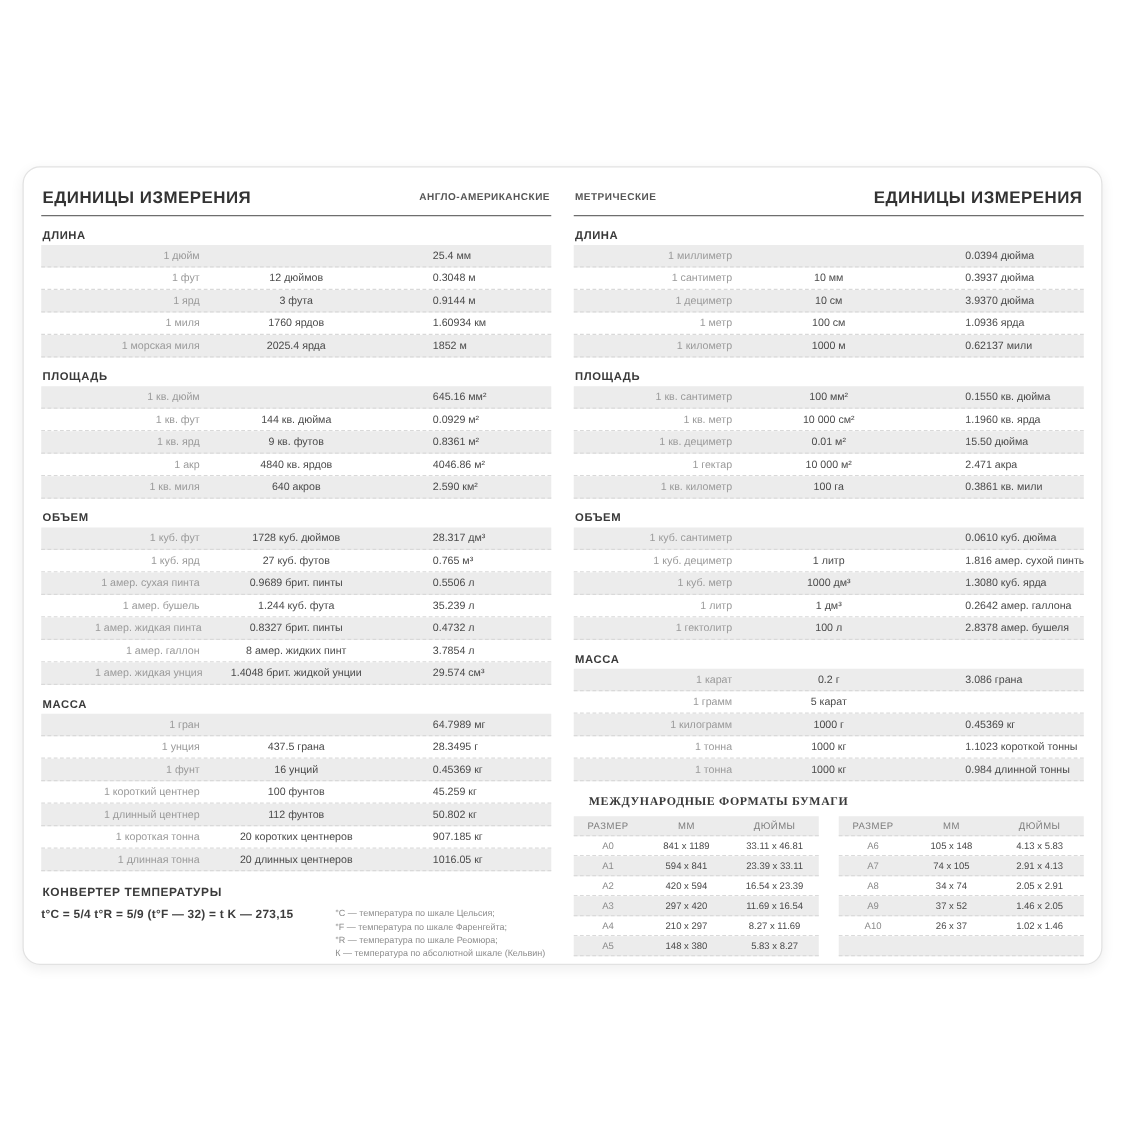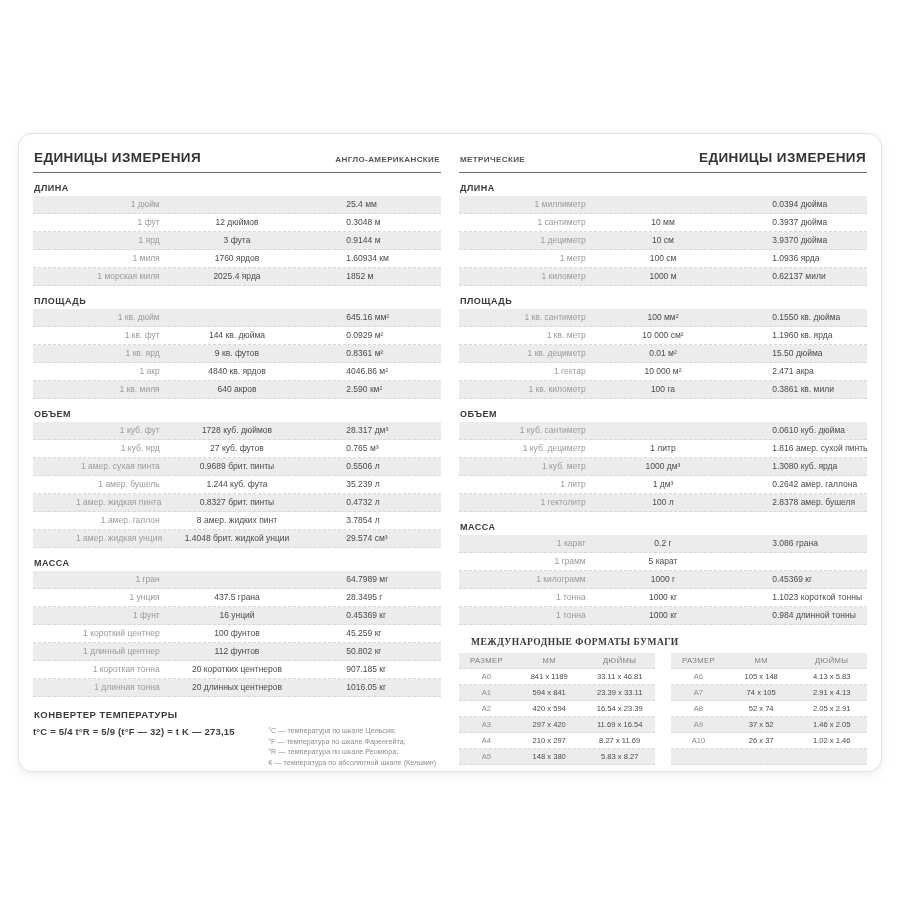--- a/index.html
+++ b/index.html
@@ -2,21 +2,21 @@
 <html><head>
 <meta charset="utf-8">
 <style>
   html,body{margin:0;padding:0;width:900px;height:900px;background:#ffffff;
     font-family:"Liberation Sans",sans-serif;-webkit-font-smoothing:antialiased;}
   .card{position:absolute;left:18px;top:133px;width:864px;height:639px;background:#fff;
     border:1px solid #e2e2e2;border-radius:14px;box-shadow:0 3px 10px rgba(0,0,0,0.07);
     box-sizing:border-box;padding:4px 14px 0 14px;overflow:hidden;}
   .cols{display:flex;gap:18px;}
   .col{flex:1;min-width:0;}
-  .col-header{display:flex;justify-content:space-between;align-items:flex-end;
+  .col-header{display:flex;justify-content:space-between;align-items:center;
     border-bottom:1.5px solid #6e6e6e;padding:12px 1px 7px 1px;}
   .col-title{font-size:13.5px;font-weight:bold;letter-spacing:0.4px;color:#333;}
   .corner-label{font-size:8px;font-weight:bold;letter-spacing:0.4px;color:#555;padding-bottom:1px;}
   .sec-heading{font-weight:bold;font-size:9px;letter-spacing:0.5px;color:#3a3a3a;margin:10px 1px 3px 1px;}
   .utable{width:100%;}
   .urow{display:grid;grid-template-columns:34% 32% 34%;height:17px;line-height:17px;
     border-bottom:1px dashed #d9d9d9;font-size:8.5px;white-space:nowrap;}
   .utable .urow:nth-child(odd){background:#ececec;}
   .urow .c0{text-align:right;padding-right:12px;color:#9a9a9a;overflow:hidden;padding-left:43px;}
   .urow .c1{text-align:center;color:#4a4a4a;overflow:hidden;}
@@ -369,21 +369,21 @@
               <span class="c1">105 x 148</span>
               <span class="c2">4.13 x 5.83</span>
             </div>
             <div class="frow">
               <span class="c0">A7</span>
               <span class="c1">74 x 105</span>
               <span class="c2">2.91 x 4.13</span>
             </div>
             <div class="frow">
               <span class="c0">A8</span>
-              <span class="c1">52 x 74</span>
+              <span class="c1">34 x 74</span>
               <span class="c2">2.05 x 2.91</span>
             </div>
             <div class="frow">
               <span class="c0">A9</span>
               <span class="c1">37 x 52</span>
               <span class="c2">1.46 x 2.05</span>
             </div>
             <div class="frow">
               <span class="c0">A10</span>
               <span class="c1">26 x 37</span>

